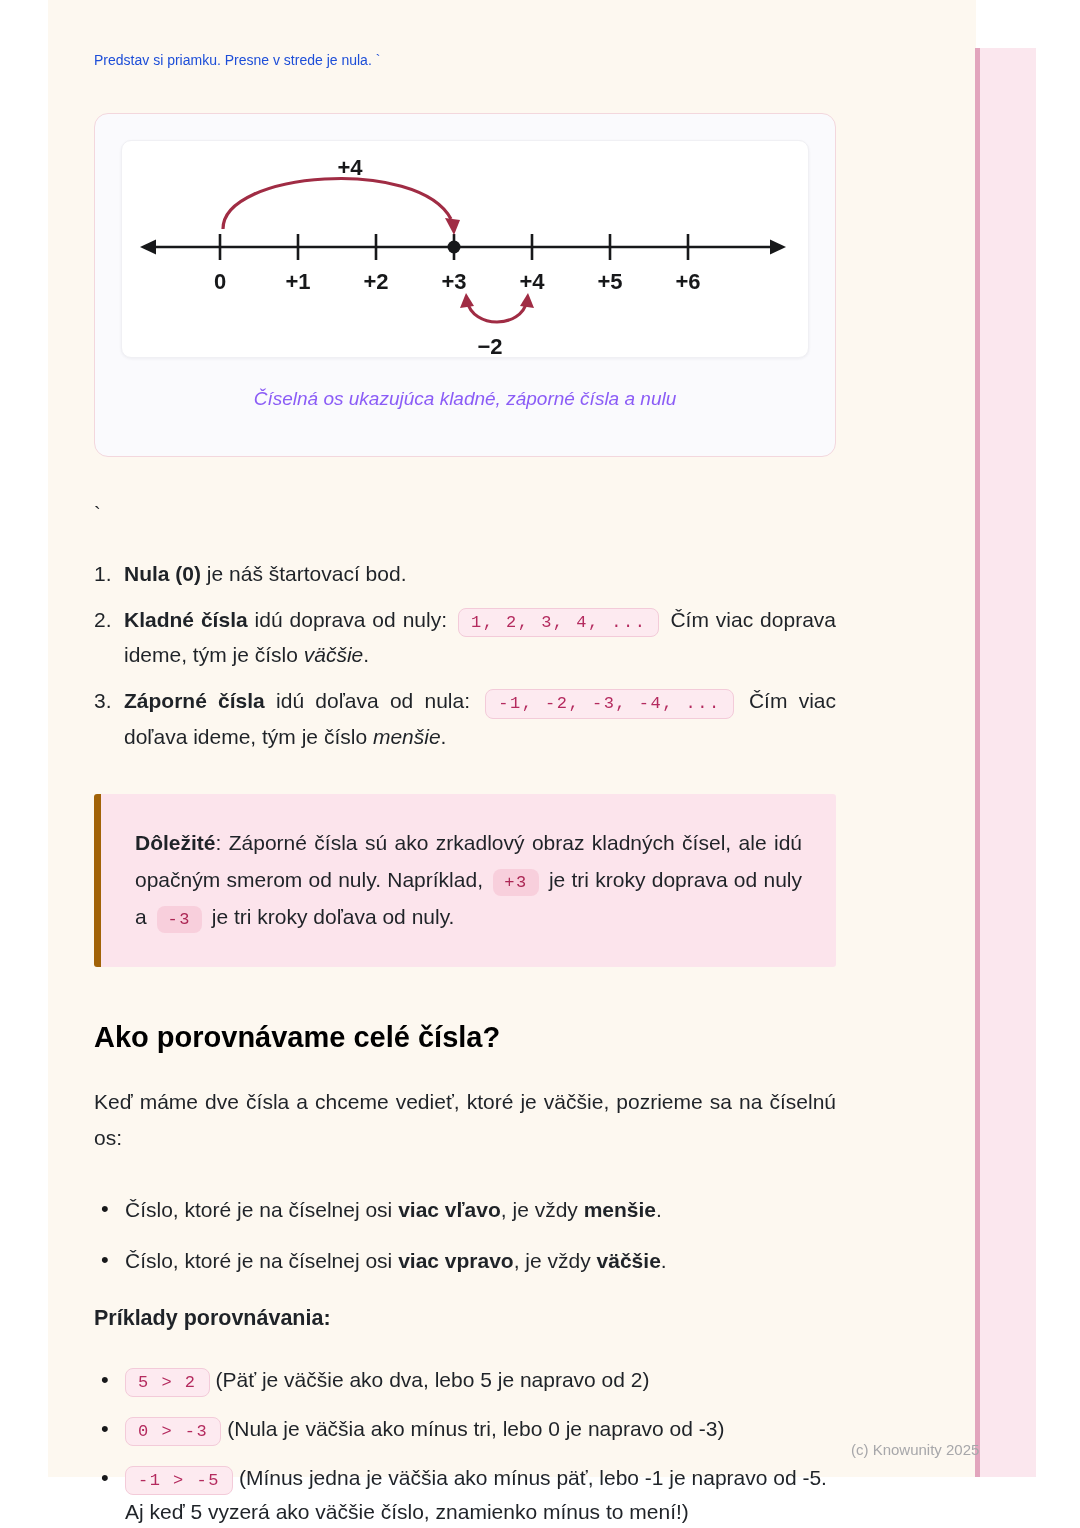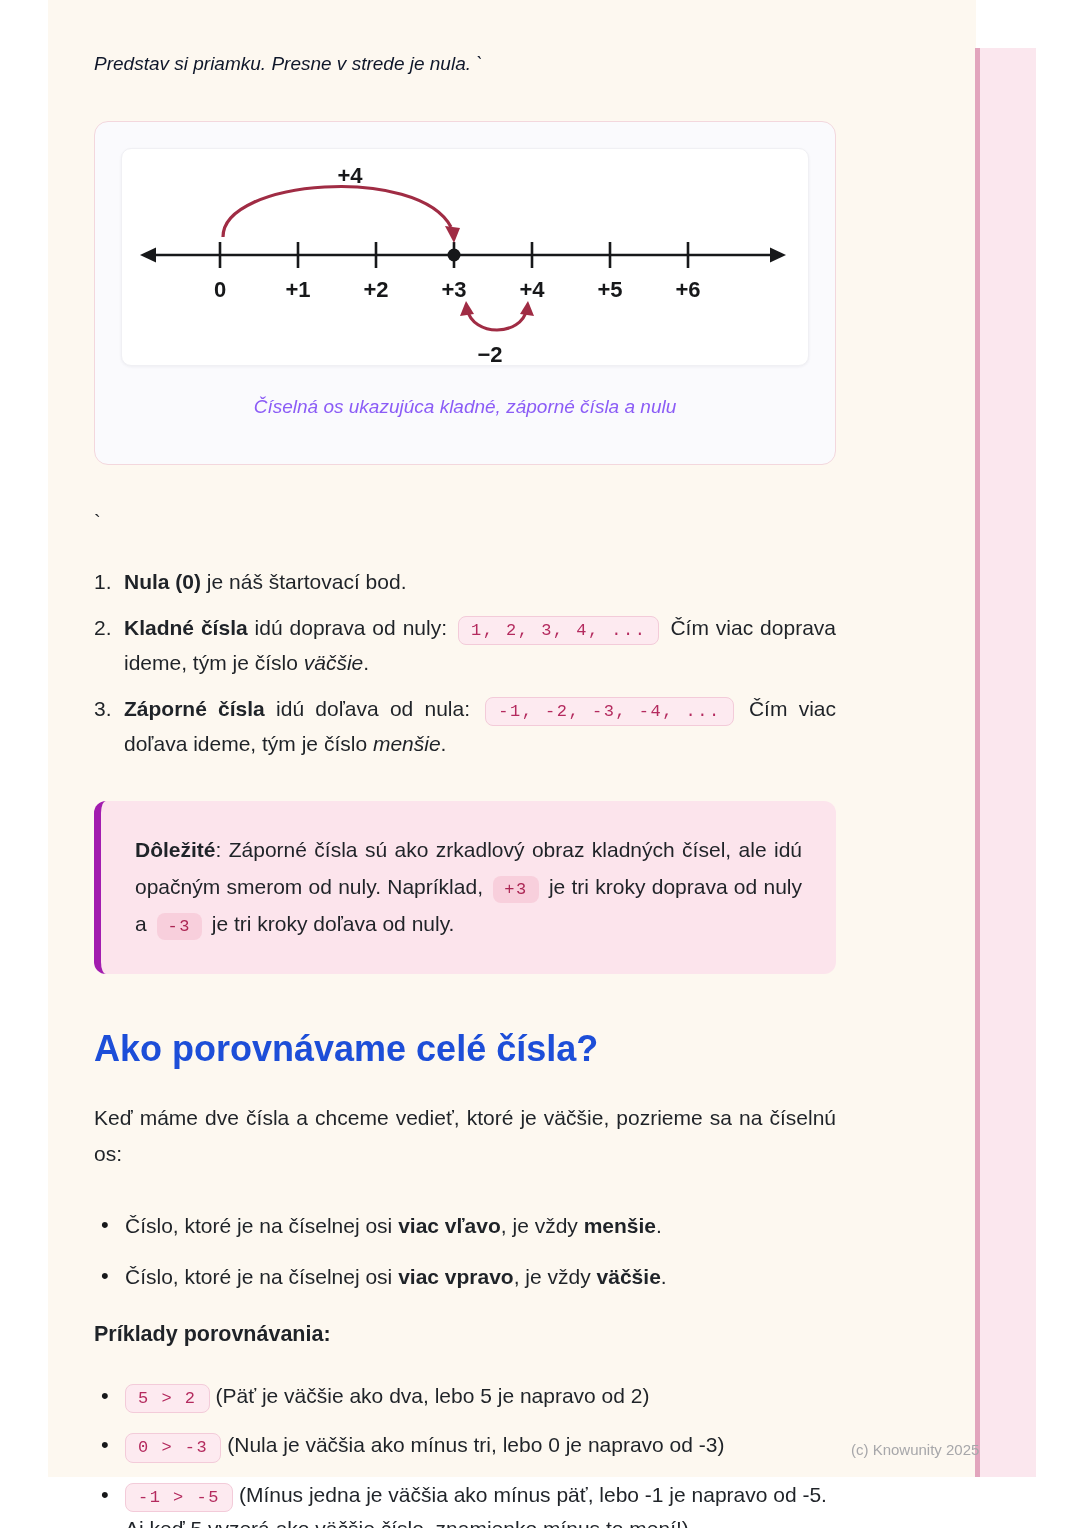--- a/index.html
+++ b/index.html
@@ -7,21 +7,21 @@
     font-family:"Liberation Sans", sans-serif; color:#1f2328; }
   body { position:relative; overflow:hidden; }
 
   .content { position:absolute; left:48px; top:0; width:928px; height:1477px;
     background:#fdf8f0; }
   .stripe { position:absolute; left:975px; top:48px; width:61px; height:1429px;
     background:#fbe7ee; border-left:5px solid #e2a5bd; }
 
   .inner { padding:50px 140px 0 46px; }
 
-  .intro { font-size:19px; line-height:1.5; color:#0f172a;font-style:italic; }
+  .intro { font-size:14px; line-height:1.5; color:#1d4ed8; }
 
   
   .figure-box { margin-top:42px; background:#fafafd; border:1.5px solid #f3d7dd;
     border-radius:14px; padding:26px 26px 34px 26px; height:344px; }
   .figure-card { background:#ffffff; border:1px solid #f0f0f4; border-radius:10px;
     box-shadow:0 1px 3px rgba(40,40,60,0.06); height:218px; overflow:hidden; }
   .figure-caption { margin-top:30px; text-align:center; font-style:italic;
     font-size:19px; color:#8b5cf6; }
   .nl-label { font-weight:bold; font-size:22px; fill:#17181a; }
 
@@ -32,27 +32,27 @@
   .oli { position:relative; padding-left:30px; font-size:21px; line-height:35px;
     margin-bottom:11px; text-align:justify; }
   .oli .num { position:absolute; left:0; top:0; }
 
   .chip { display:inline-block; font-family:Liberation Mono, monospace;
     font-size:17px; letter-spacing:1.5px; color:#b42a5e; background:#fdeaf0;
     border:1.5px solid #f3cbd9; border-radius:8px; padding:3px 12px;
     line-height:1.25; margin:0 4px; white-space:nowrap; text-align:left; }
 
   
-  .callout { margin-top:40px; background:#fce4ec; border-left:7px solid #a21caf;
-    border-radius:12px; padding:30px 34px 32px 34px; font-size:21px;
+  .callout { margin-top:40px; background:#fce4ec; border-left:7px solid #a16207;
+    border-radius:3px; padding:30px 34px 32px 34px; font-size:21px;
     line-height:37px; text-align:justify; }
   .callout .chip { background:#f8cfdc; border:none; padding:3px 11px; color:#ab2553; }
 
   
-  .section-heading { margin-top:54px; font-size:36px; font-weight:bold; color:#1d4ed8; }
+  .section-heading { margin-top:54px; font-size:29px; font-weight:bold; color:#000000; }
   .para { margin-top:30px; font-size:21px; line-height:36px; text-align:justify; }
 
   .ulist { margin-top:36px; }
   .uli { position:relative; padding-left:31px; font-size:21px; line-height:35px;
     margin-bottom:16px; }
   .uli::before { content:"•"; position:absolute; left:7px; top:-1px; font-size:22px;
     color:#17181a; }
 
   .examples-heading { margin-top:28px; font-size:21.5px; font-weight:bold; }
   .exlist { margin-top:32px; }

